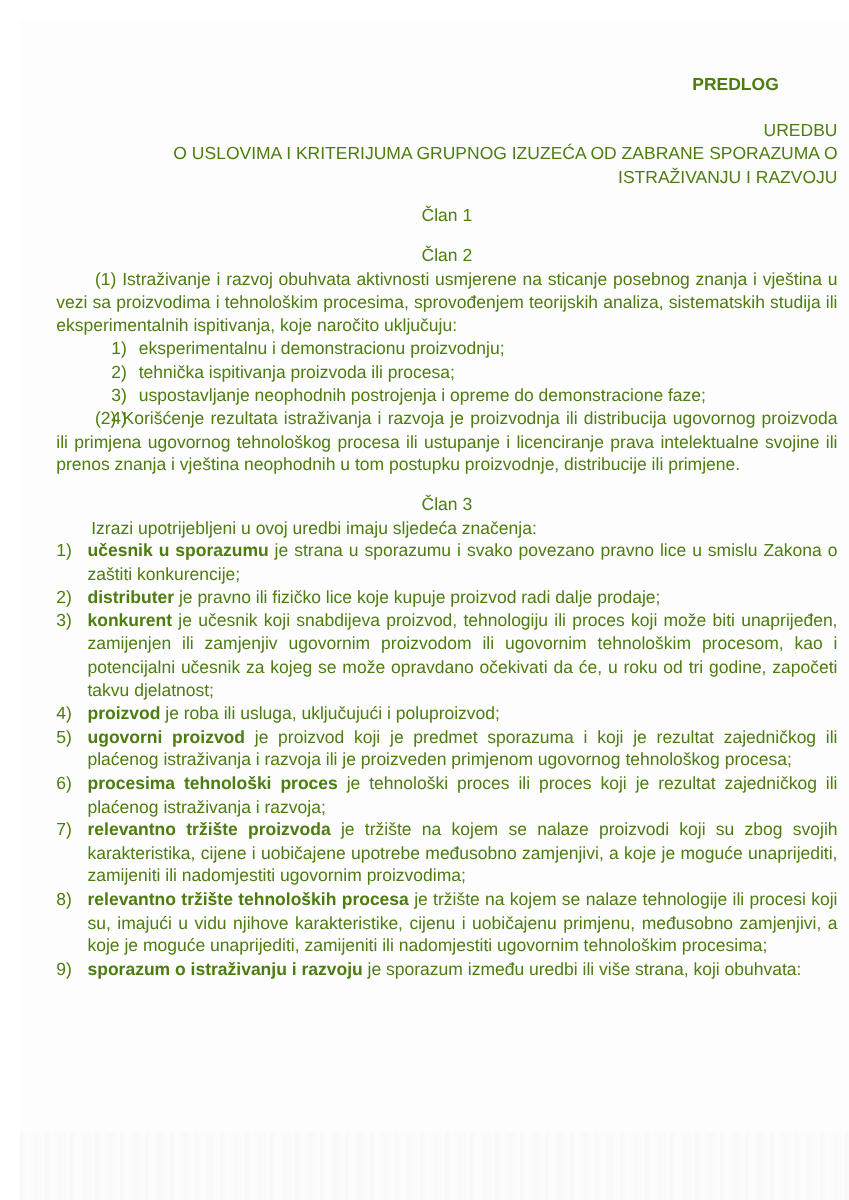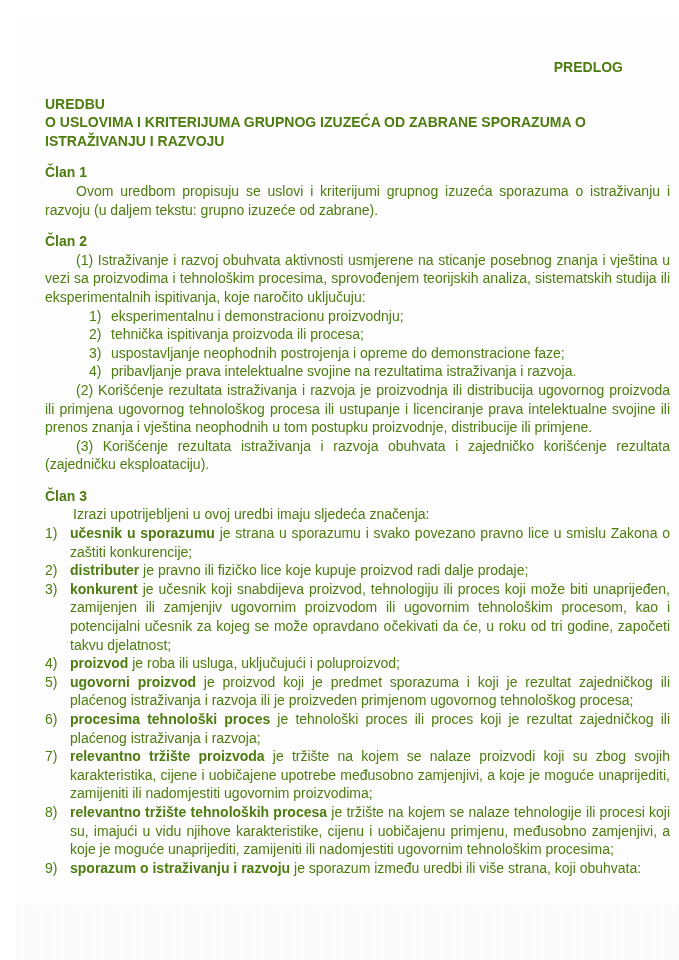--- a/index.html
+++ b/index.html
@@ -38,27 +38,27 @@
     text-align: right;
     padding-right: 47px;
     font-weight: bold;
   }
   .body-par {
     text-align: justify;
     text-indent: 31px;
   }
   .doc-title {
     margin-top: 18px;
-    text-align: left;
-    font-weight: bold;
+    text-align: right;
+    font-weight: normal;
   }
   .clan-heading {
     margin-top: 13px;
-    text-align: left;
-    font-weight: bold;
+    text-align: center;
+    font-weight: normal;
   }
   .lead-par {
     text-align: justify;
     text-indent: 28px;
   }
   ul.plain {
     list-style: none;
     margin: 0;
     padding: 0;
   }
@@ -91,46 +91,43 @@
 
   <p class="right-tag">PREDLOG</p>
 
 
   <div class="doc-title">
     <div>UREDBU</div>
     <div>O USLOVIMA I KRITERIJUMA GRUPNOG IZUZEĆA OD ZABRANE SPORAZUMA O ISTRAŽIVANJU I RAZVOJU</div>
   </div>
 
   <p class="clan-heading">Član 1</p>
-  <p class="body-par">Ovom uredbom propisuju se uslovi i kriterijumi grupnog izuzeća sporazuma o istraživanju i razvoju (u daljem tekstu: grupno izuzeće od zabrane).</p>
 
   <p class="clan-heading">Član 2</p>
   <p class="body-par">(1) Istraživanje i razvoj obuhvata aktivnosti usmjerene na sticanje posebnog znanja i vještina u vezi sa proizvodima i tehnološkim procesima, sprovođenjem teorijskih analiza, sistematskih studija ili eksperimentalnih ispitivanja, koje naročito uključuju:</p>
 
   <ul class="plain inner-list">
     <li>
       <span class="num">1)</span>
       <span>eksperimentalnu i demonstracionu proizvodnju;</span>
     </li>
     <li>
       <span class="num">2)</span>
       <span>tehnička ispitivanja proizvoda ili procesa;</span>
     </li>
     <li>
       <span class="num">3)</span>
       <span>uspostavljanje neophodnih postrojenja i opreme do demonstracione faze;</span>
     </li>
     <li>
       <span class="num">4)</span>
-      <span>pribavljanje prava intelektualne svojine na rezultatima istraživanja i razvoja.</span>
     </li>
   </ul>
 
   <p class="body-par">(2) Korišćenje rezultata istraživanja i razvoja je proizvodnja ili distribucija ugovornog proizvoda ili primjena ugovornog tehnološkog procesa ili ustupanje i licenciranje prava intelektualne svojine ili prenos znanja i vještina neophodnih u tom postupku proizvodnje, distribucije ili primjene.</p>
-  <p class="body-par">(3) Korišćenje rezultata istraživanja i razvoja obuhvata i zajedničko korišćenje rezultata (zajedničku eksploataciju).</p>
 
   <p class="clan-heading">Član 3</p>
   <p class="lead-par">Izrazi upotrijebljeni u ovoj uredbi imaju sljedeća značenja:</p>
 
   <ul class="plain def-list">
     <li>
       <span class="num">1)</span>
       <span class="term">učesnik u sporazumu</span><span> je strana u sporazumu i svako povezano pravno lice u smislu Zakona o zaštiti konkurencije;</span>
     </li>
     <li>

